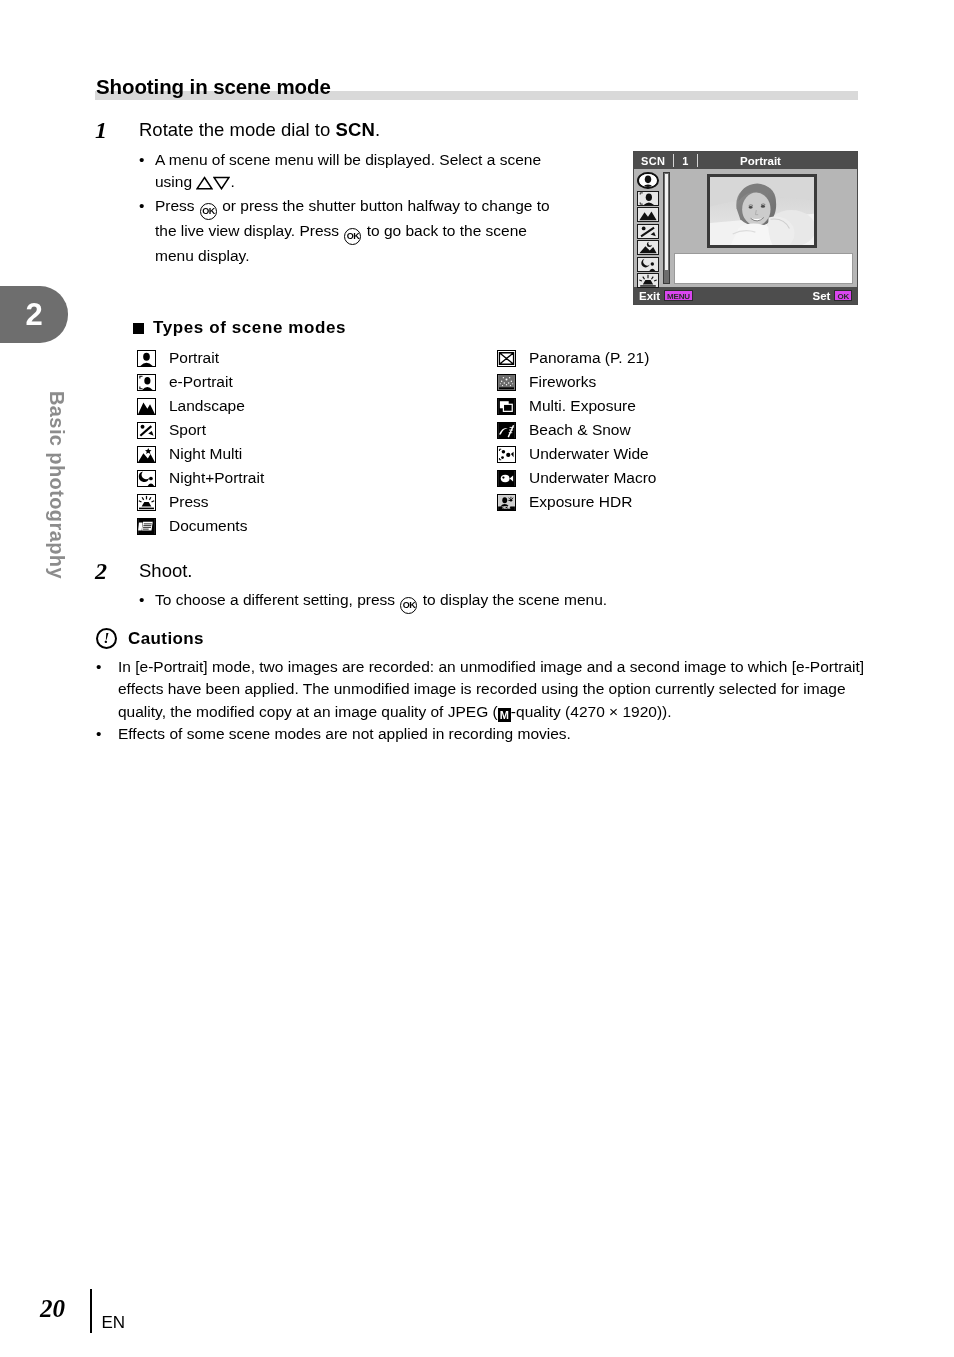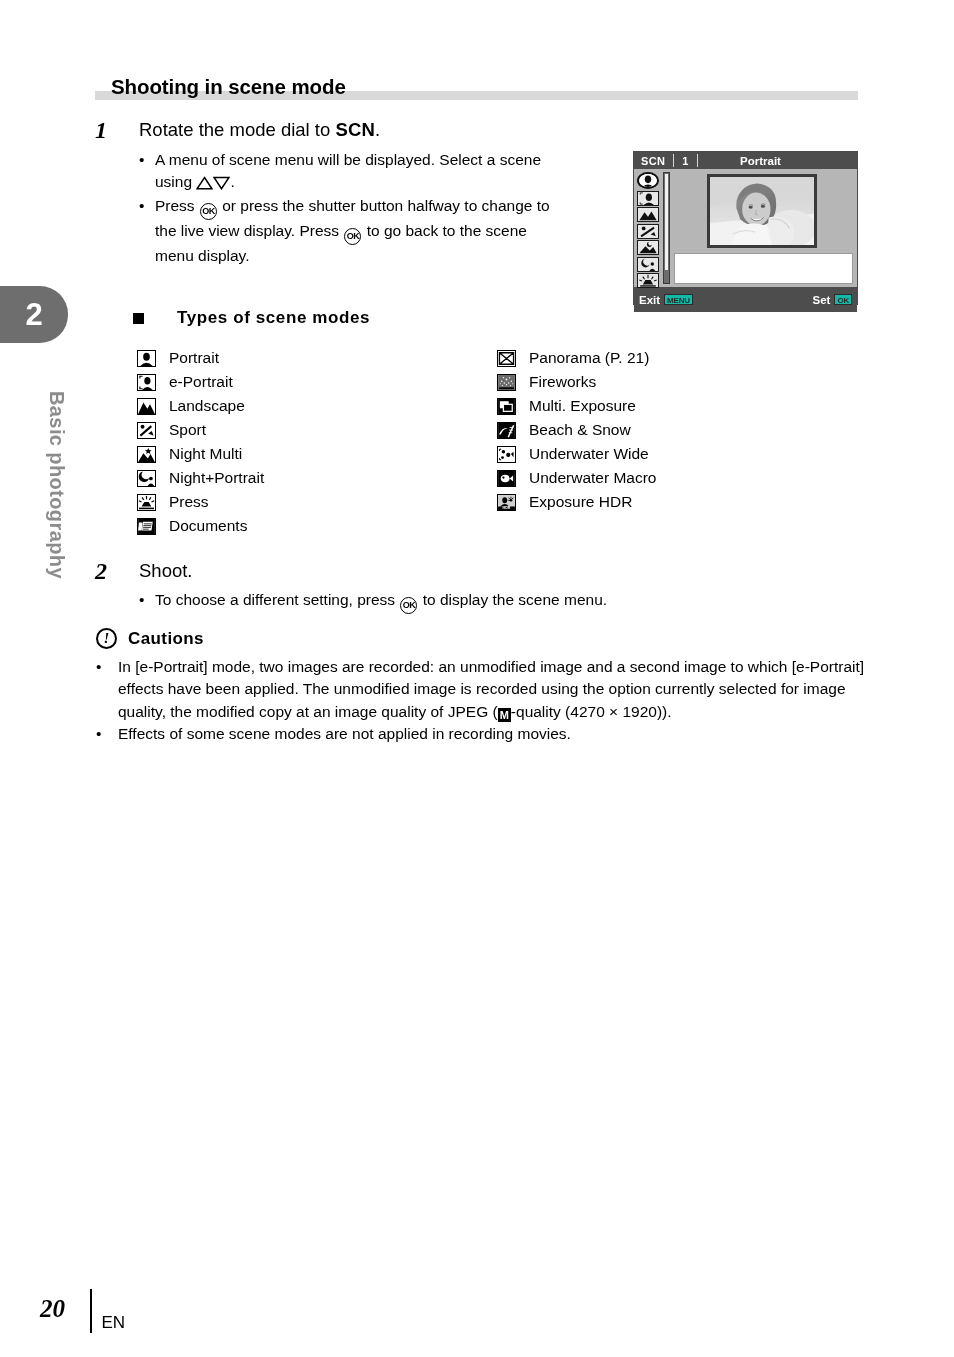--- a/index.html
+++ b/index.html
@@ -62,21 +62,21 @@
   .page-heading .rule {
     position: absolute;
     left: 0;
     bottom: 0;
     width: 100%;
     height: 9px;
     background: #d9d9d9;
   }
   .page-heading .htext {
     position: absolute;
-    left: 16px;
+    left: 1px;
     bottom: 1px;
     font-size: 20.5px;
     font-weight: bold;
     letter-spacing: -0.1px;
     background: transparent;
     padding-right: 6px;
   }
 
   
   .step {
@@ -134,27 +134,26 @@
     vertical-align: -3px;
     margin: 0 1px;
   }
   .tri-wrap { display:inline-block; width:17px; height:13px; position:relative; vertical-align:-2px;}
   .tri-wrap svg { position:absolute; left:0; top:0; }
 
   
   .section-head {
     position: absolute;
     left: 133px;
-    top: 308px;
+    top: 318px;
     font-size: 17px;
     font-weight: bold;
     letter-spacing: 0.6px;
     display: flex;
     align-items: center;
-    gap: 24px;
   }
   .sq-bullet {
     width: 11px; height: 11px;
     background: #000;
     display: inline-block;
     margin-right: 9px;
   }
 
   .modes-col {
     position: absolute;
@@ -311,36 +310,36 @@
   }
   .photo-frame svg { display: block; width: 100%; height: 100%; }
   .info-panel {
     position: absolute;
     left: 40px; top: 84px;
     right: 4px; bottom: 3px;
     background: #ffffff;
     border: 1px solid #9a9a9a;
   }
   .lcd-bottom {
-    height: 25px;
+    height: 17px;
     background: #4d4d4d;
     display: flex;
     align-items: center;
     justify-content: space-between;
     padding: 0 5px;
   }
   .lcd-bottom .grp {
     display: flex;
     align-items: center;
     color: #fff;
     font-size: 11.5px;
     font-weight: bold;
   }
   .key-badge {
-    background: #14b8a6;
+    background: #d946ef;
     color: #2b2b2b;
     font-size: 8px;
     font-weight: bold;
     padding: 0 2px;
     margin-left: 4px;
     line-height: 11px;
     height: 11px;
     letter-spacing: -0.2px;
     border: 1px solid #2b2b2b;
   }

